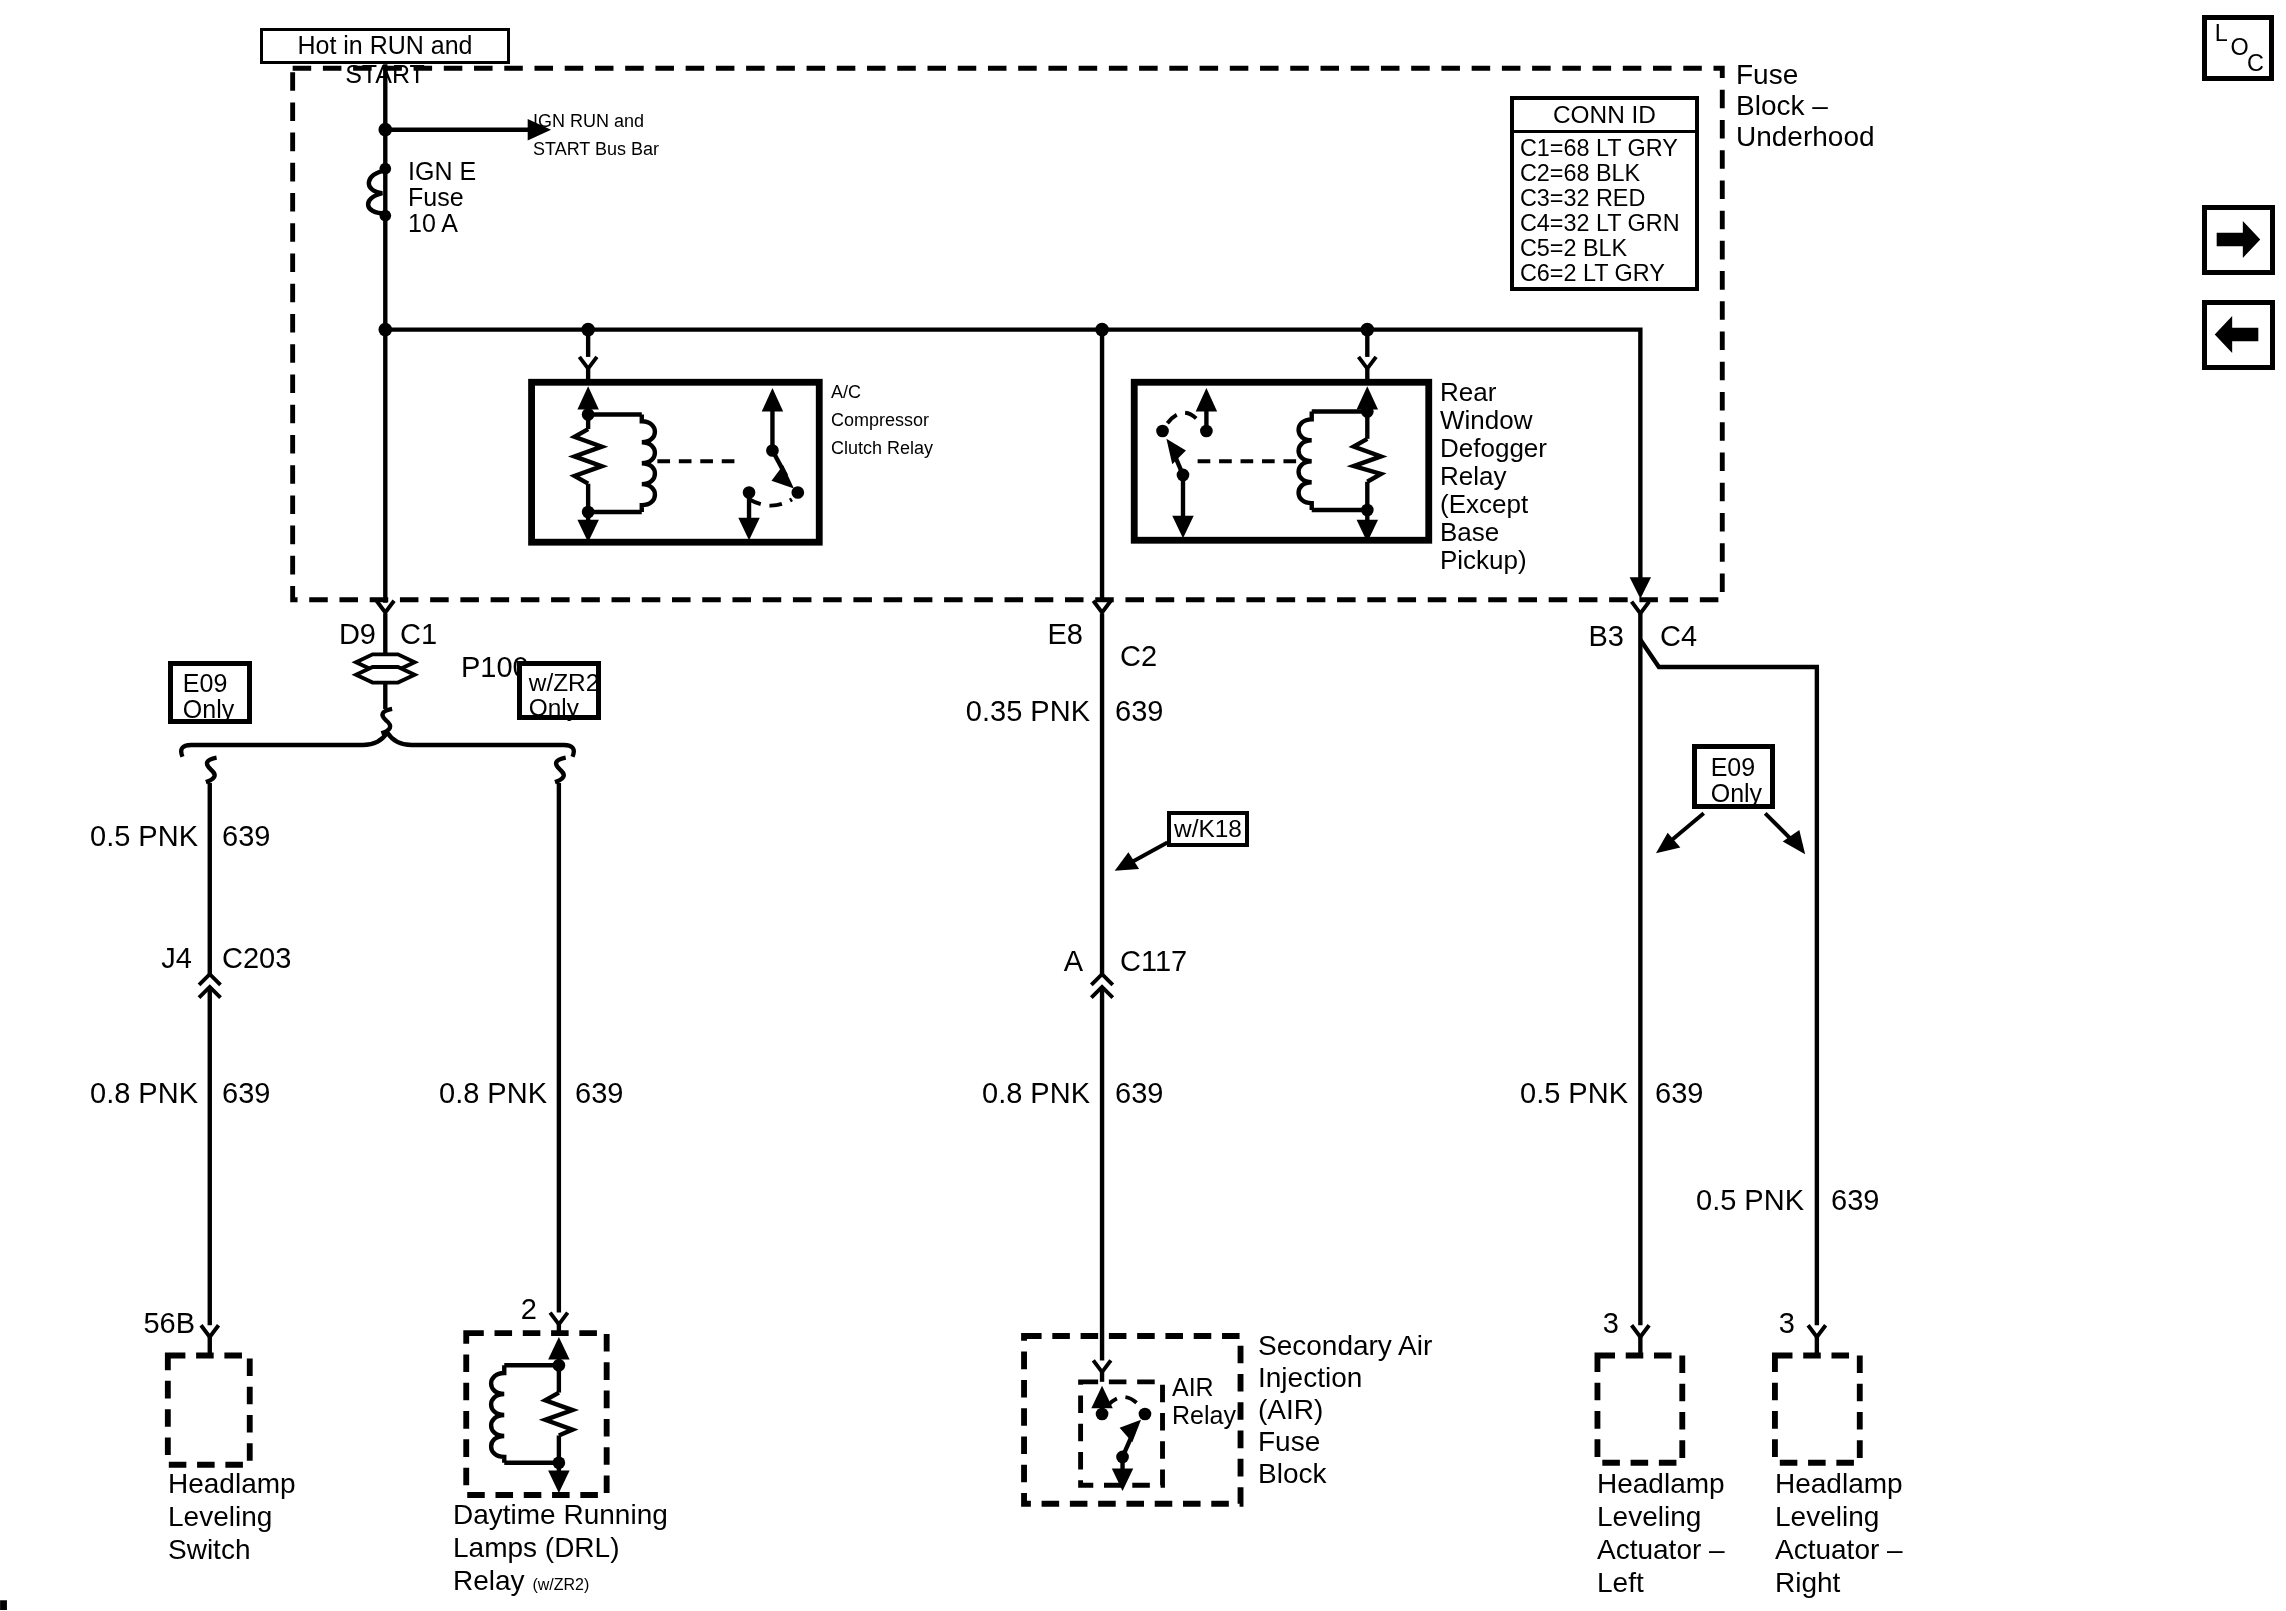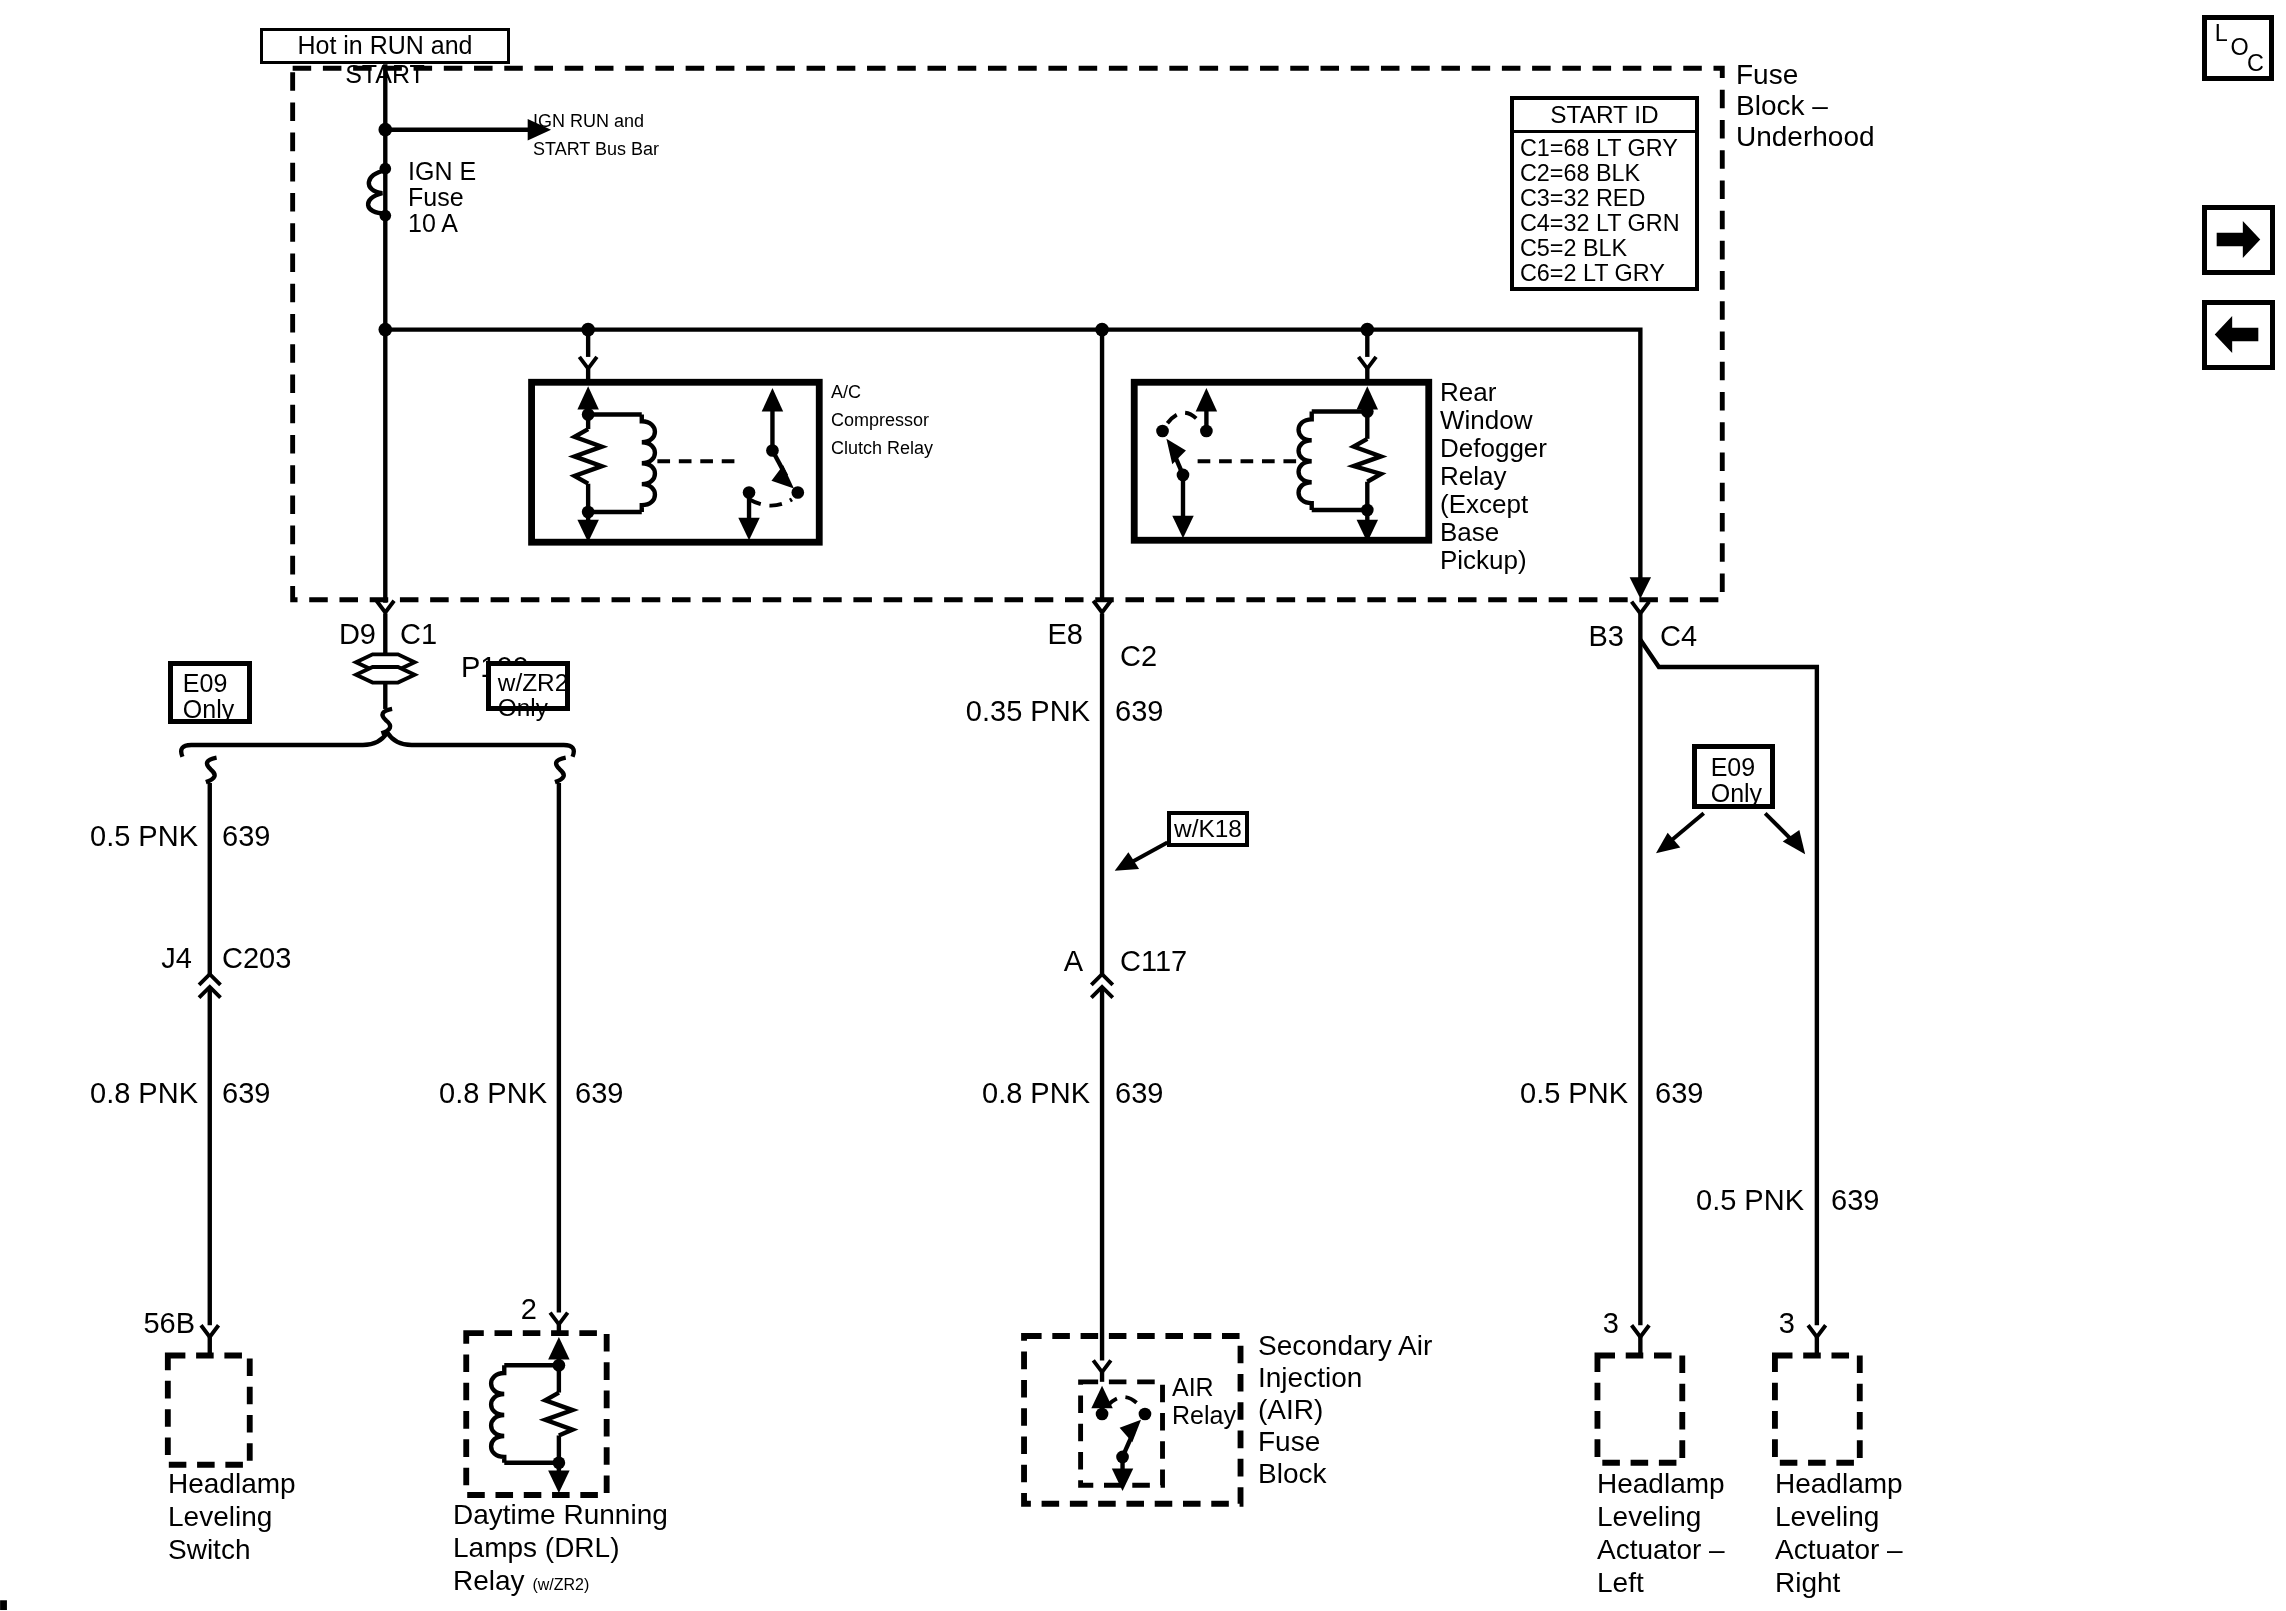--- a/index.html
+++ b/index.html
@@ -207,21 +207,21 @@
     <div>10 A</div>
   </div>
 
   <div class="t f29" style="left:1736px;top:59px;line-height:31px">
     <div>Fuse</div>
     <div>Block –</div>
     <div>Underhood</div>
   </div>
 
   <div class="bx b5" style="left:1510px;top:96px;width:189px;height:195px">
-    <div class="f25" style="text-align:center;border-bottom:3.9px solid #000;padding:2px 0 2.9px">START ID</div>
+    <div class="f25" style="text-align:center;border-bottom:3.9px solid #000;padding:2px 0 2.9px">CONN ID</div>
     <div class="f24" style="padding:2.9px 0 0 5.9px">
       <div>C1=68 LT GRY</div>
       <div>C2=68 BLK</div>
       <div>C3=32 RED</div>
       <div>C4=32 LT GRN</div>
       <div>C5=2 BLK</div>
       <div>C6=2 LT GRY</div>
     </div>
   </div>
 
@@ -243,21 +243,21 @@
 
   <div class="t f30 ra" style="left:288px;top:618px;width:88px">D9</div>
   <div class="t f30" style="left:400px;top:618px">C1</div>
   <div class="t f30" style="left:461px;top:651px">P100</div>
 
   <div class="bx b6" style="left:168px;top:661px;width:84px;height:63px;padding:3.9px 0 0 9.8px">
     <div class="f26">E09</div>
     <div class="f26">Only</div>
   </div>
 
-  <div class="bx b6" style="left:486px;top:661px;width:84px;height:50px;padding:3.9px 0 0 6.8px">
+  <div class="bx b6" style="left:517px;top:661px;width:84px;height:59px;padding:3.9px 0 0 6.8px">
     <div class="f25">w/ZR2</div>
     <div class="f25">Only</div>
   </div>
 
   <div class="t f30 ra" style="left:57px;top:820px;width:141px">0.5 PNK</div>
   <div class="t f30" style="left:222px;top:820px">639</div>
   <div class="t f30 ra" style="left:88px;top:942px;width:104px">J4</div>
   <div class="t f30" style="left:222px;top:942px">C203</div>
   <div class="t f30 ra" style="left:57px;top:1077px;width:141px">0.8 PNK</div>
   <div class="t f30" style="left:222px;top:1077px">639</div>

